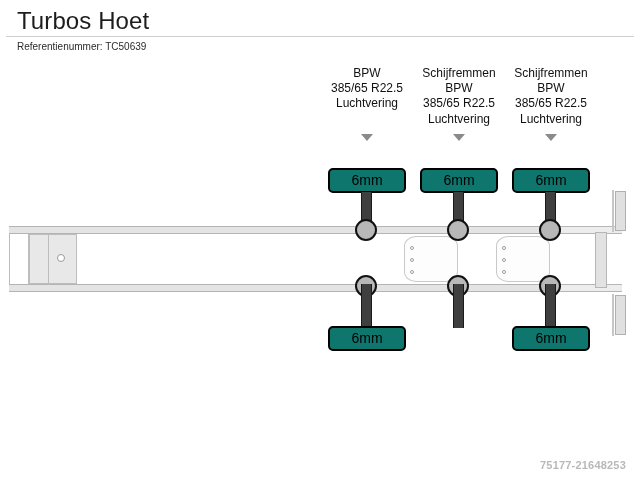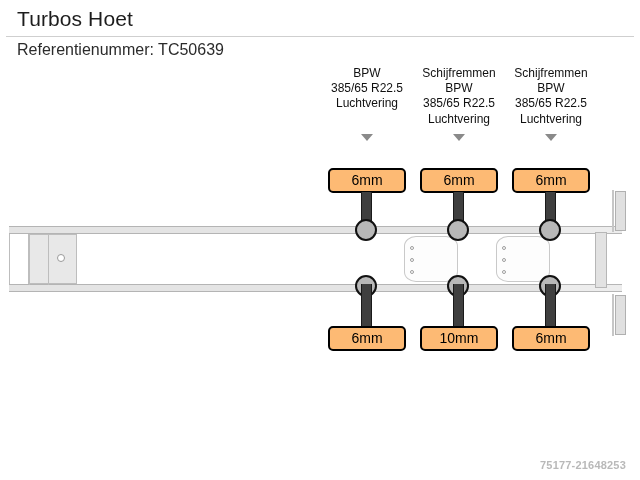--- a/index.html
+++ b/index.html
@@ -20,39 +20,39 @@
   #header {
     position: absolute;
     left: 0; top: 0;
     width: 640px;
     height: 60px;
   }
   #page-title {
     position: absolute;
     left: 17px;
     top: 7px;
-    font-size: 21px;
+    font-size: 24px;
     font-weight: 400;
     letter-spacing: 0.1px;
     color: #1d1d1d;
     white-space: nowrap;
   }
   #header-divider {
     position: absolute;
     left: 6px;
     top: 36px;
     width: 628px;
     height: 1px;
     background: #cfcfcf;
   }
   #reference-line {
     position: absolute;
     left: 17px;
     top: 41px;
-    font-size: 16px;
+    font-size: 10px;
     color: #2b2b2b;
     white-space: nowrap;
   }
 
   
   #diagram {
     position: absolute;
     left: 0; top: 0;
     width: 640px;
     height: 480px;
@@ -78,21 +78,21 @@
   }
 
   
   .tread-box {
     position: absolute;
     width: 78px;
     height: 25px;
     box-sizing: border-box;
     border: 2px solid #000000;
     border-radius: 5px;
-    background: #fdba74;
+    background: #0f766e;
     color: #000000;
     font-size: 14px;
     line-height: 21px;
     text-align: center;
   }
 
   
   #chassis-frame {
     position: absolute;
     left: 9px;
@@ -354,18 +354,17 @@
   <div class="axle-hub" style="left:539px; top:219px;"></div>
   <div class="axle-hub" style="left:355px; top:275px;"></div>
   <div class="axle-hub" style="left:447px; top:275px;"></div>
   <div class="axle-hub" style="left:539px; top:275px;"></div>
 
   <div class="axle-shaft" style="left:361px; top:284px; height:44px;"></div>
   <div class="axle-shaft" style="left:453px; top:284px; height:44px;"></div>
   <div class="axle-shaft" style="left:545px; top:284px; height:44px;"></div>
 
   <div class="tread-box" style="left:328px; top:326px;">6mm</div>
-  <div class="tread-box" style="left:420px; top:326px;">10mm</div>
   <div class="tread-box" style="left:512px; top:326px;">6mm</div>
 
 </div>
 
 <div id="watermark">75177-21648253</div>
 
 </body></html>

